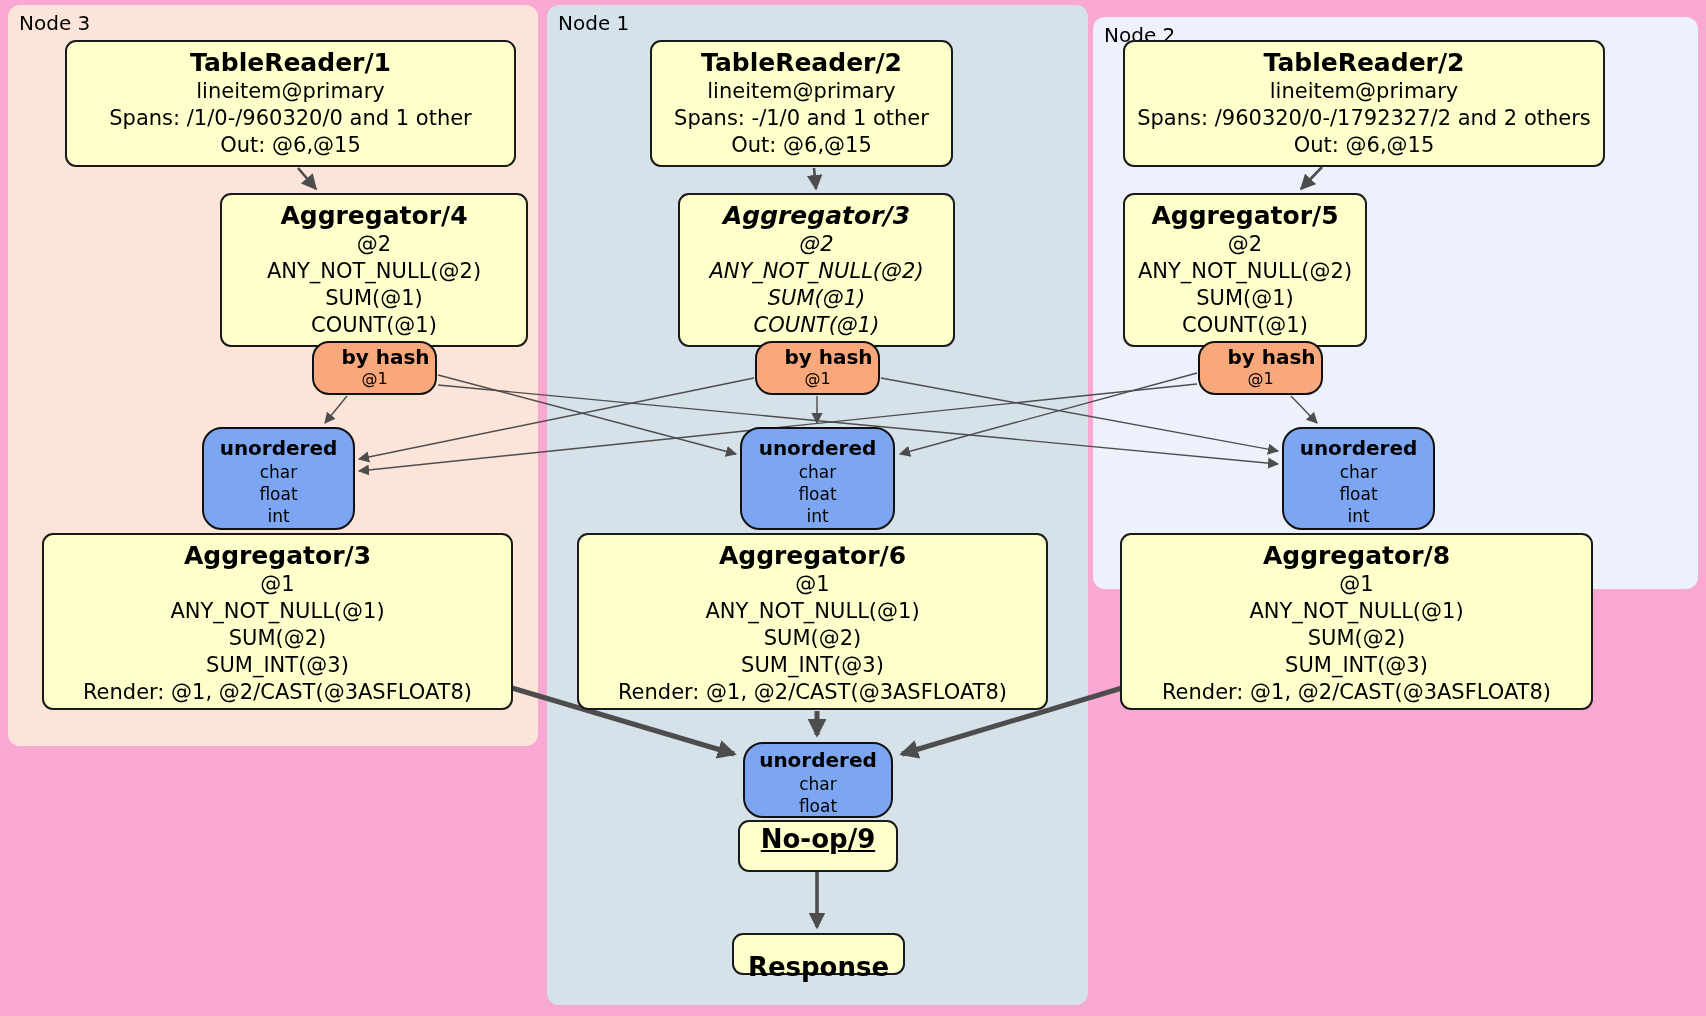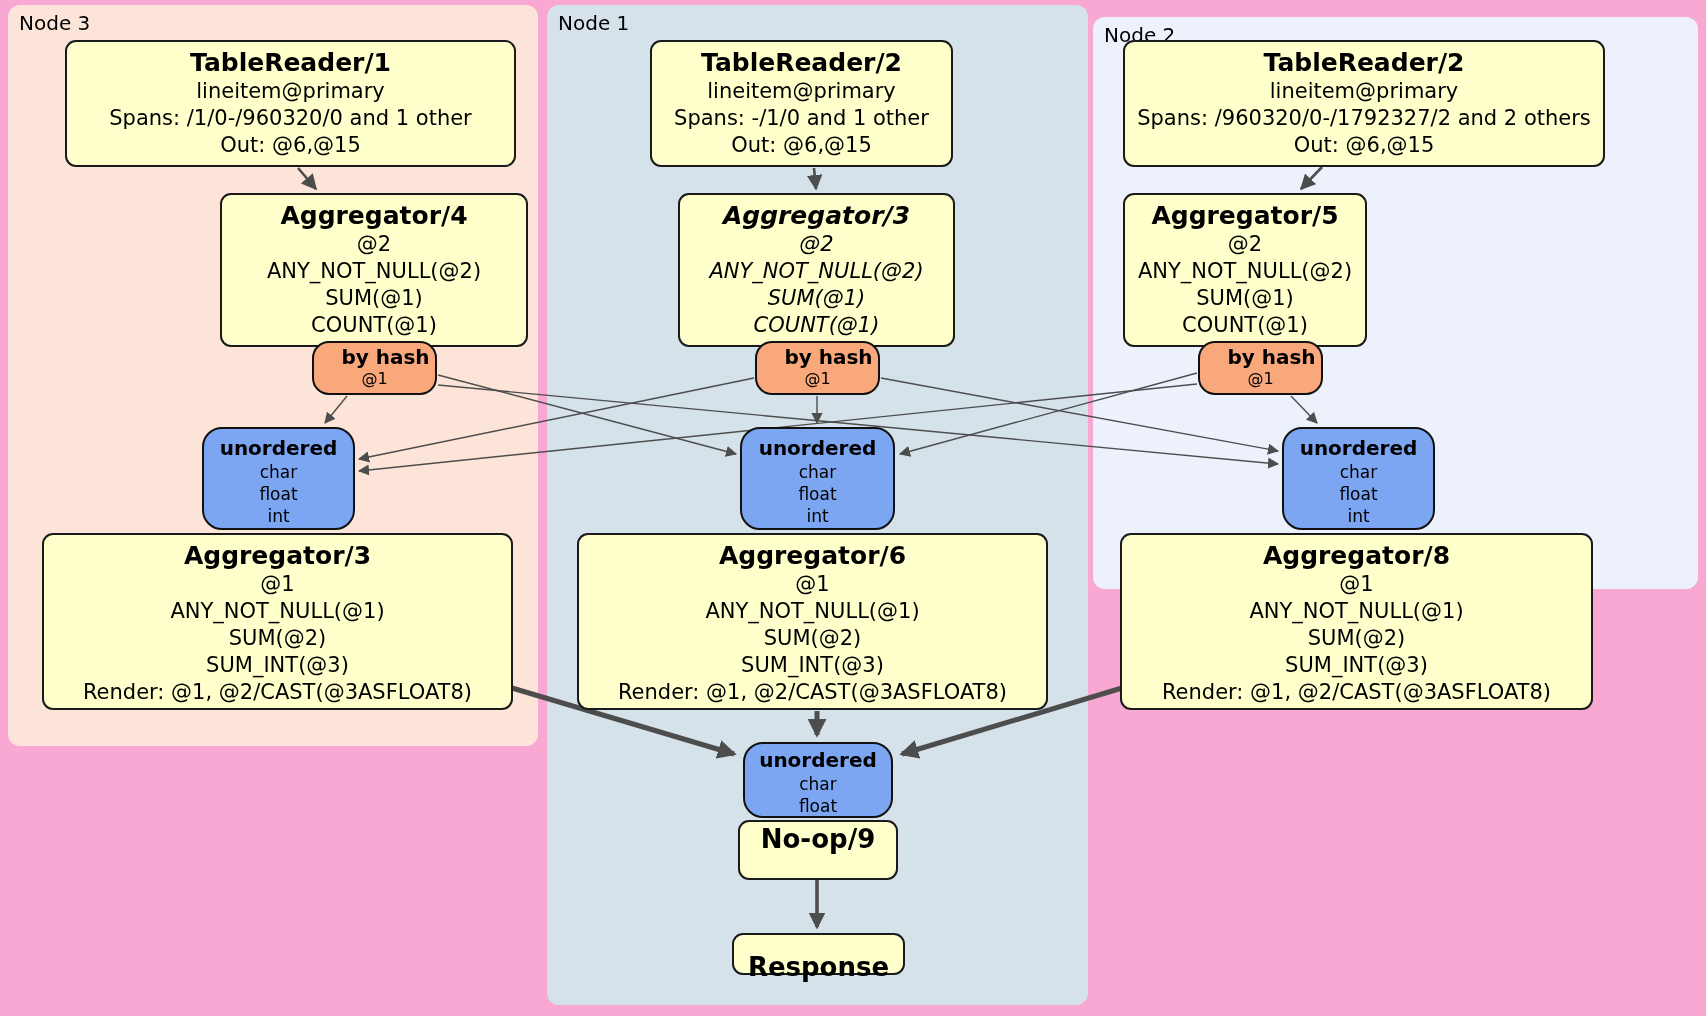--- a/index.html
+++ b/index.html
@@ -187,21 +187,21 @@
     <div class="pline">SUM_INT(@3)</div>
     <div class="pline">Render: @1, @2/CAST(@3ASFLOAT8)</div>
   </div>
 
   <div class="sync" style="left:743px;top:742px;width:150px;height:76px;padding-top:3px;">
     <div class="ptitle">unordered</div>
     <div class="pline">char</div>
     <div class="pline">float</div>
   </div>
 
-  <div class="pbox terminal" style="left:738px;top:820px;width:160px;height:60px;padding-top:1px;">
+  <div class="pbox terminal" style="left:738px;top:820px;width:160px;height:52px;padding-top:1px;text-decoration:underline;">
     <div class="ptitle">No-op/9</div>
   </div>
 
   <div class="pbox terminal" style="left:732px;top:933px;width:173px;height:42px;padding-top:16px;">
     <div class="ptitle">Response</div>
   </div>
 
 </div>
 
 </body></html>

